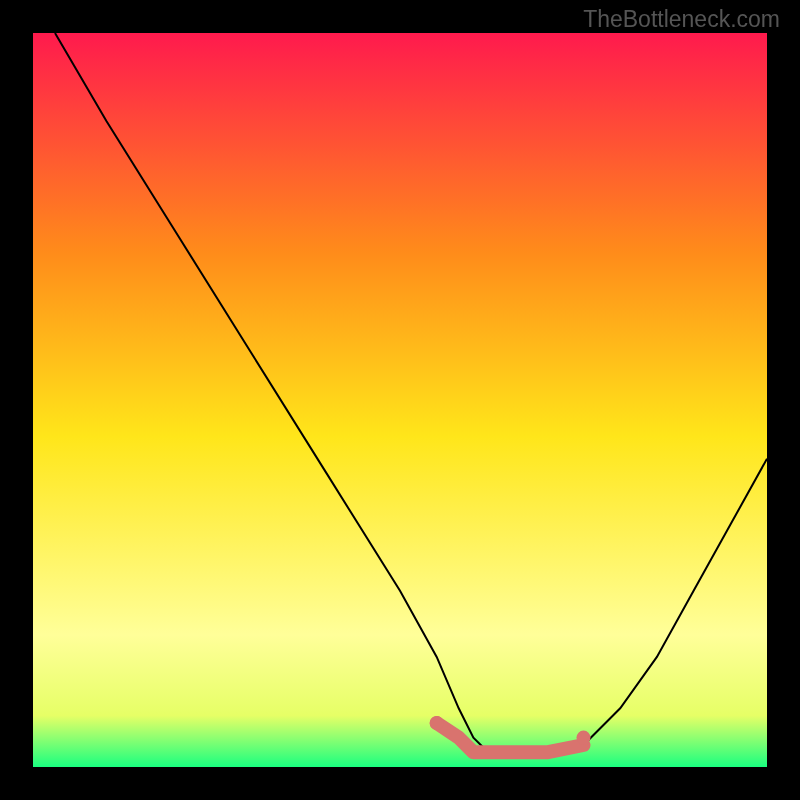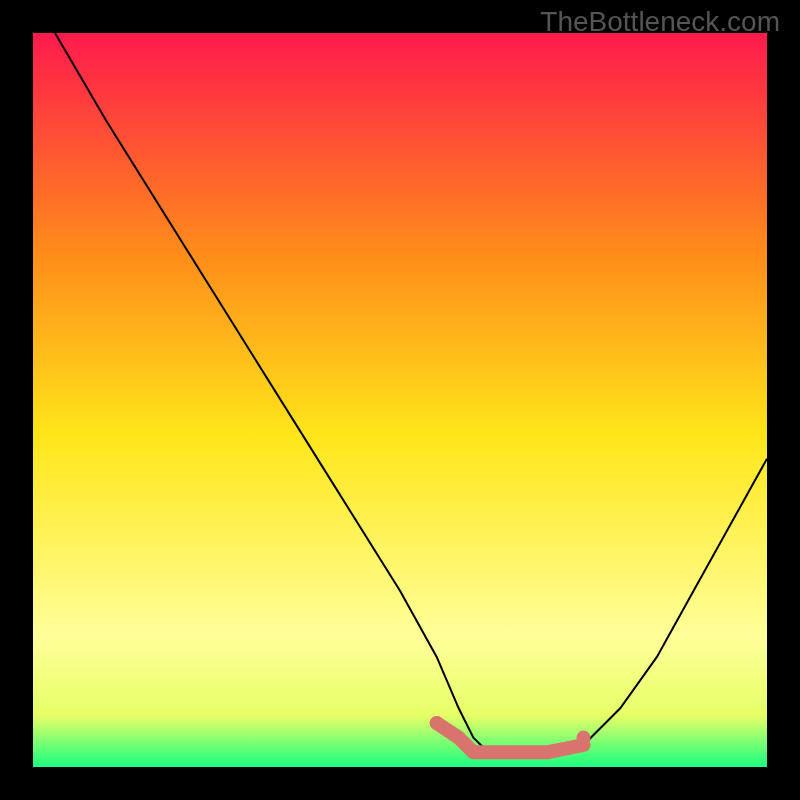--- a/index.html
+++ b/index.html
@@ -15,21 +15,21 @@
     width: 800px;
     height: 800px;
     position: relative;
     background: #000;
   }
   .watermark {
     position: absolute;
     top: 6px;
     right: 20px;
     color: #555;
-    font-size: 28px;
+    font-size: 23px;
     font-weight: 500;
     z-index: 10;
   }
   .chart-area {
     position: absolute;
     top: 33px;
     left: 33px;
     width: 734px;
     height: 734px;
   }

